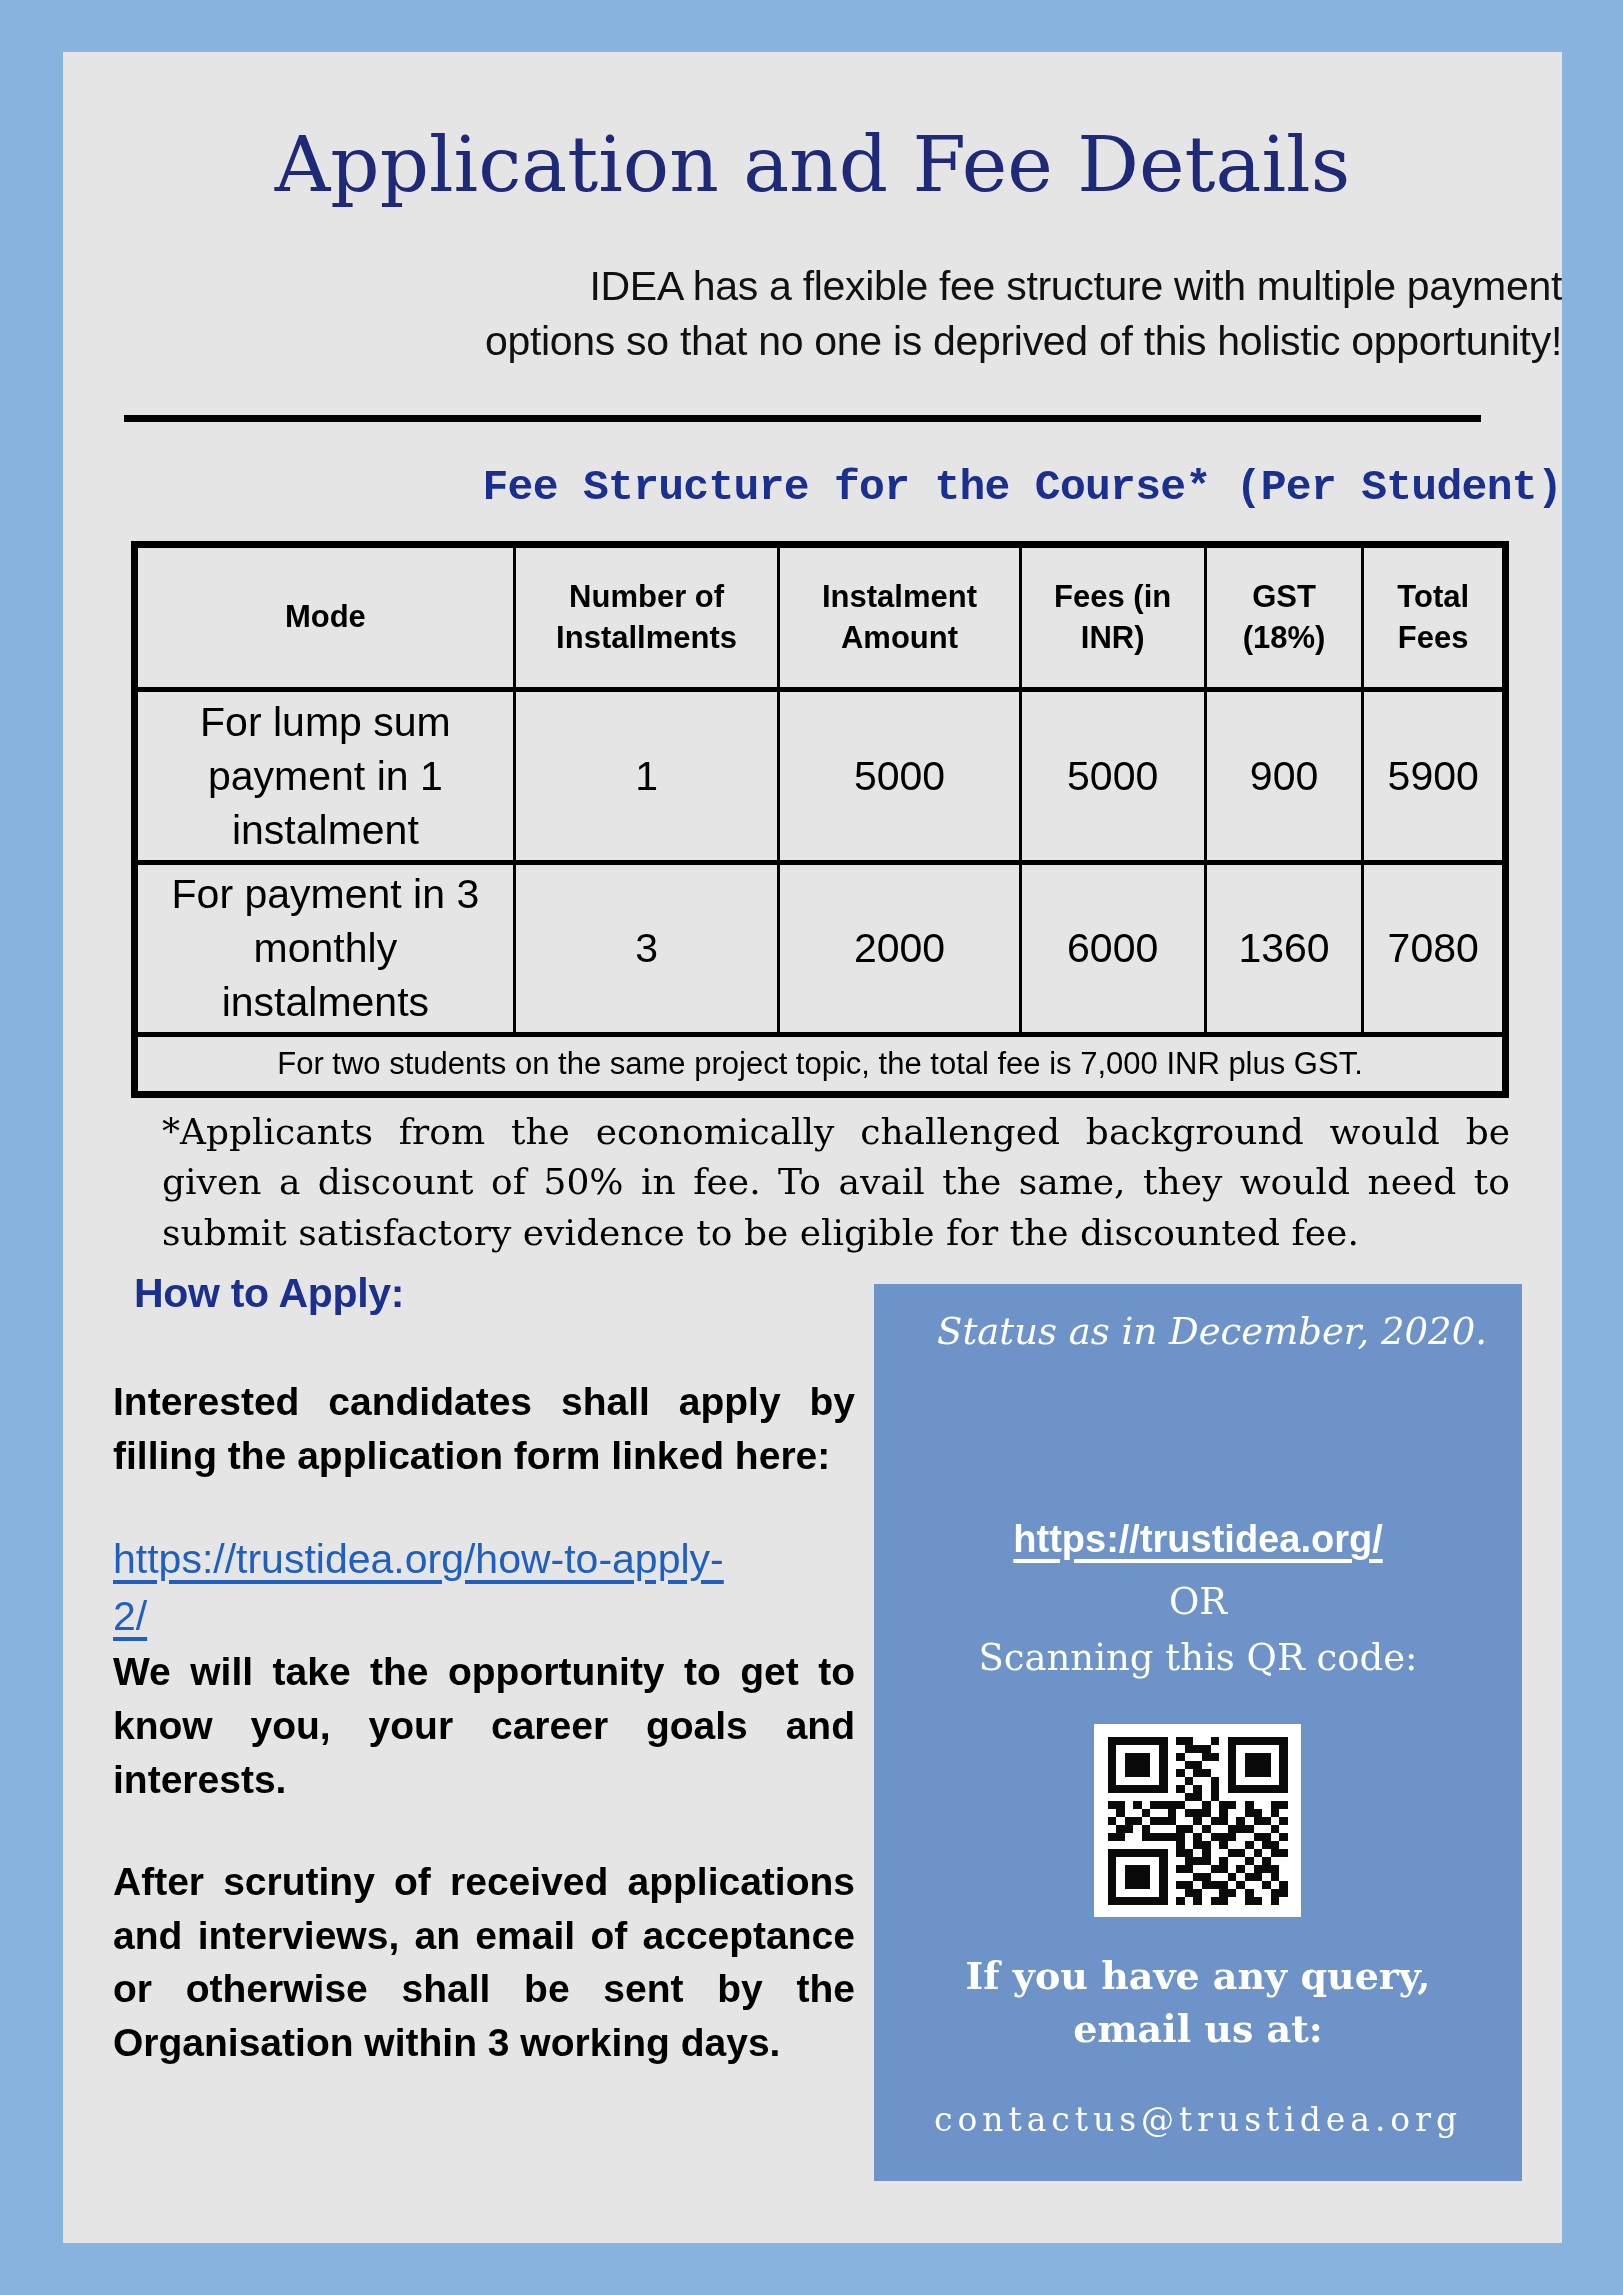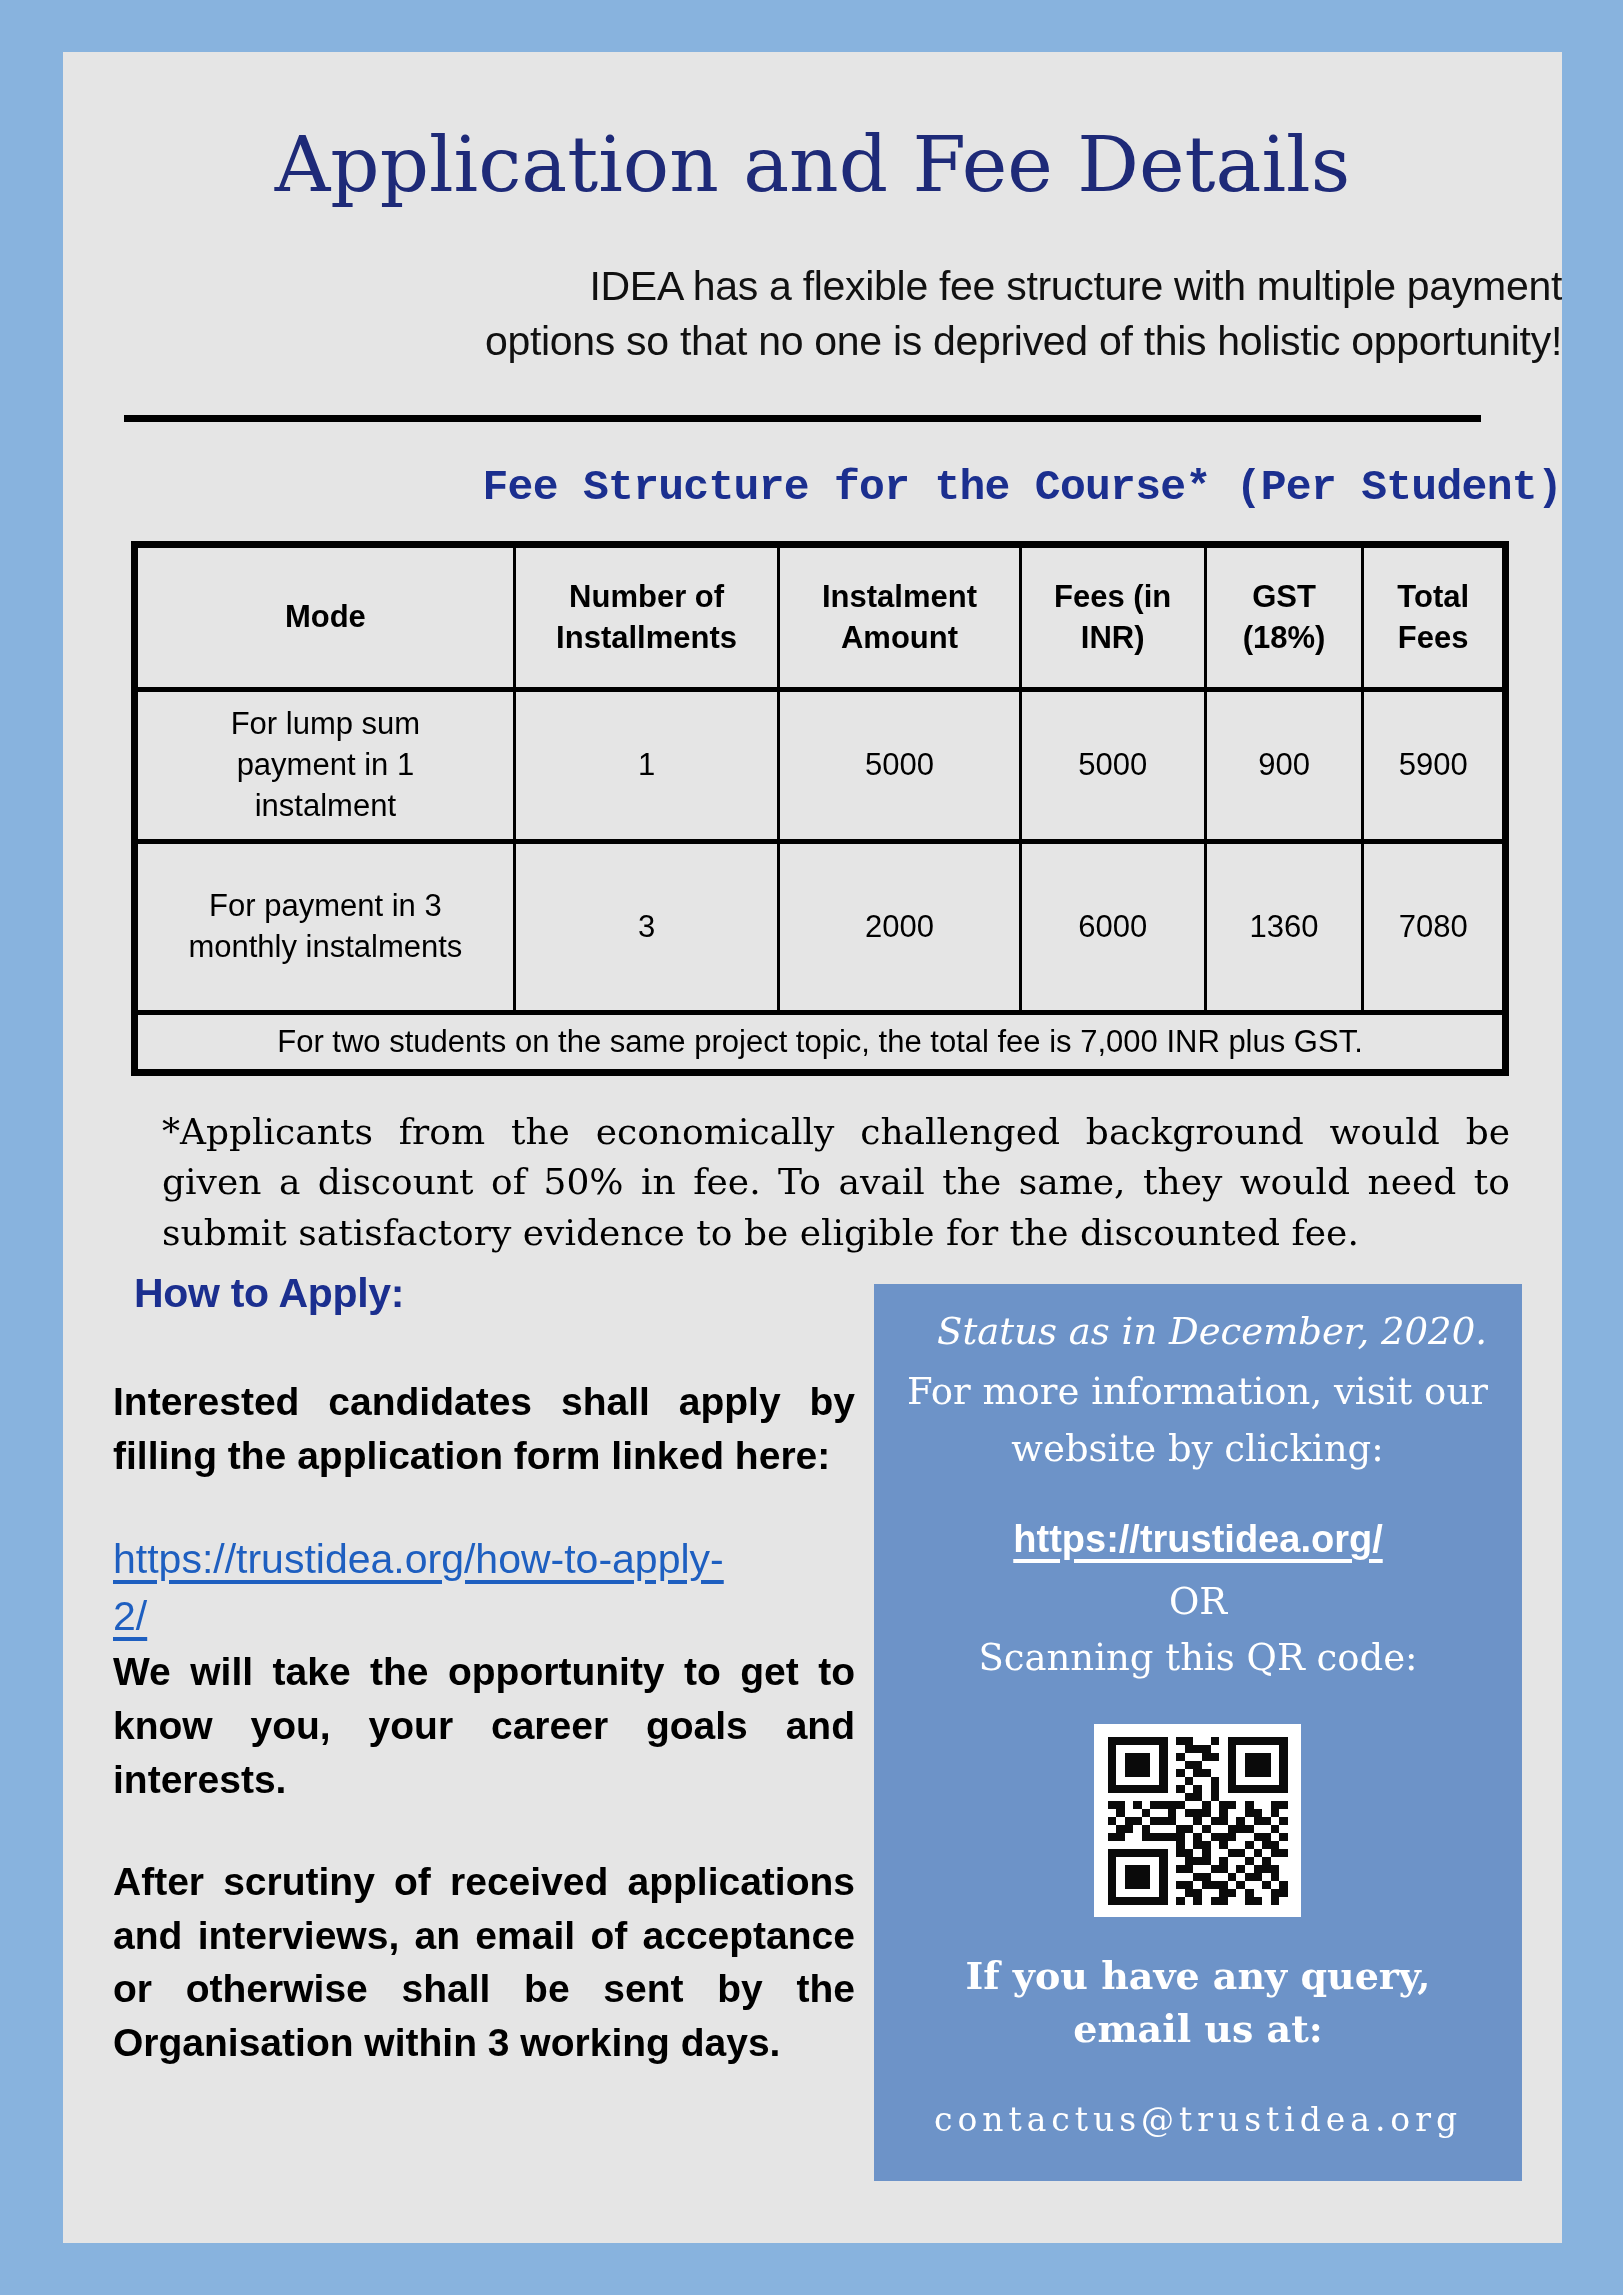--- a/index.html
+++ b/index.html
@@ -49,21 +49,21 @@
     position:absolute;top:489px;left:68px;width:1378px;
     border-collapse:collapse;border:7.9px solid #000;
     table-layout:fixed;
   }
   table.fee th,table.fee td{
     border:3.3px solid #000;border-top-width:5.9px;border-bottom-width:5.9px;
     text-align:center;vertical-align:middle;
     padding:2.6px 6.5px;
   }
   table.fee th{font-size:31px;font-weight:bold;line-height:1.3;}
-  table.fee td{font-size:31px;line-height:1.32;}
+  table.fee td{font-size:41px;line-height:1.32;}
   tr.rh{height:145px;}
   tr.r1{height:152px;}
   tr.r2{height:171px;}
   tr.rf{height:60px;}
   tr.rf td{font-size:31px;}
   .pre{white-space:pre-line;}
   .note{
     position:absolute;top:1055px;left:99px;width:1348px;
     font-family:"DejaVu Serif","Liberation Serif",serif;
     font-size:36px;line-height:1.4;text-align:justify;margin:0;
@@ -193,21 +193,20 @@
     <div class="applink">
       <div>https://trustidea.org/how-to-apply-</div>
       <div>2/</div>
     </div>
     <p>We will take the opportunity to get to know you, your career goals and interests.</p>
     <p>After scrutiny of received applications and interviews, an email of acceptance or otherwise shall be sent by the Organisation within 3 working days.</p>
   </div>
 
   <aside class="panel">
     <div class="p-status">Status as in December, 2020.</div>
-    <div class="p-info">For more information, visit our website by clicking:</div>
     <div class="p-link">https://trustidea.org/</div>
     <div class="p-or">OR</div>
     <div class="p-cap">Scanning this QR code:</div>
     <div class="qrbox">
         <div id="qr">
           <div class="b"></div>
           <div class="b"></div>
           <div class="b"></div>
           <div class="b"></div>
           <div class="b"></div>

